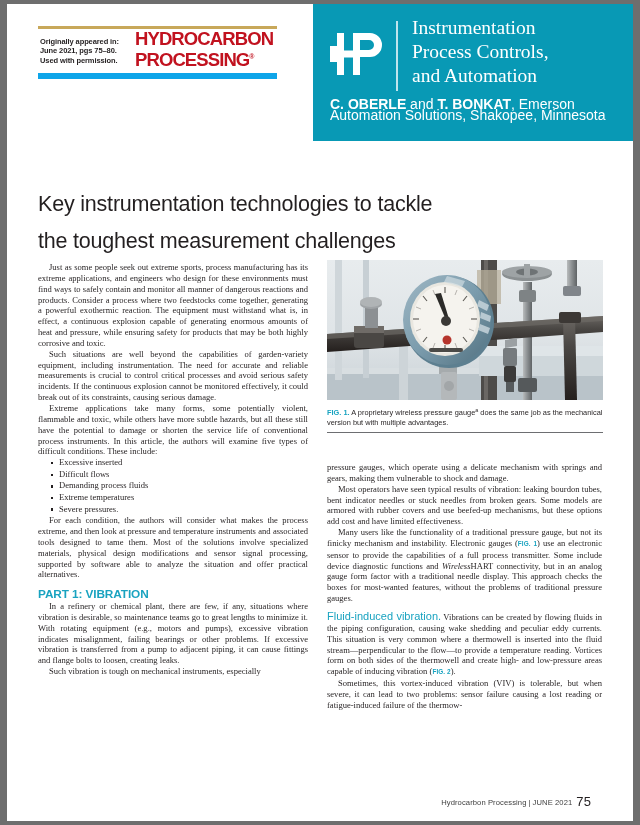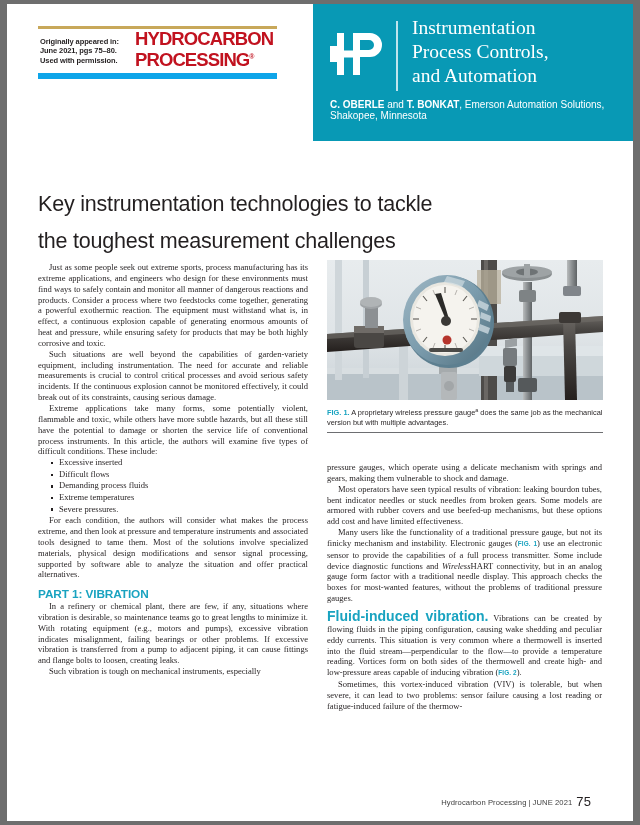--- a/index.html
+++ b/index.html
@@ -109,21 +109,21 @@
     line-height: 24px;
     color: #ffffff;
   }
   .banner-title span { display: block; }
   .byline {
     position: absolute;
     left: 17px;
     top: 95px;
     width: 290px;
     font-family: "Liberation Sans", sans-serif;
-    font-size: 10px;
+    font-size: 14px;
     line-height: 11.2px;
     color: #ffffff;
   }
   .byline b { font-weight: bold; }
 
   
   .headline {
     position: absolute;
     left: 31px;
     top: 178px;
@@ -182,23 +182,23 @@
     font-family: "Liberation Sans", sans-serif;
     font-size: 11.8px;
     font-weight: bold;
     color: #19a3c0;
     margin: 9px 0 1px 0;
     text-align: left;
     letter-spacing: -0.1px;
   }
   .sub-run-in {
     font-family: "Liberation Sans", sans-serif;
-    font-size: 14px;
+    font-size: 11px;
     color: #19a3c0;
-    font-weight: bold;
+    font-weight: normal;
   }
   .spacer-sm { height: 7px; }
   .figref {
     font-family: "Liberation Sans", sans-serif;
     font-size: 6.4px;
     font-weight: bold;
     color: #19a3c0;
     letter-spacing: 0.1px;
   }
   .ital { font-style: italic; }

